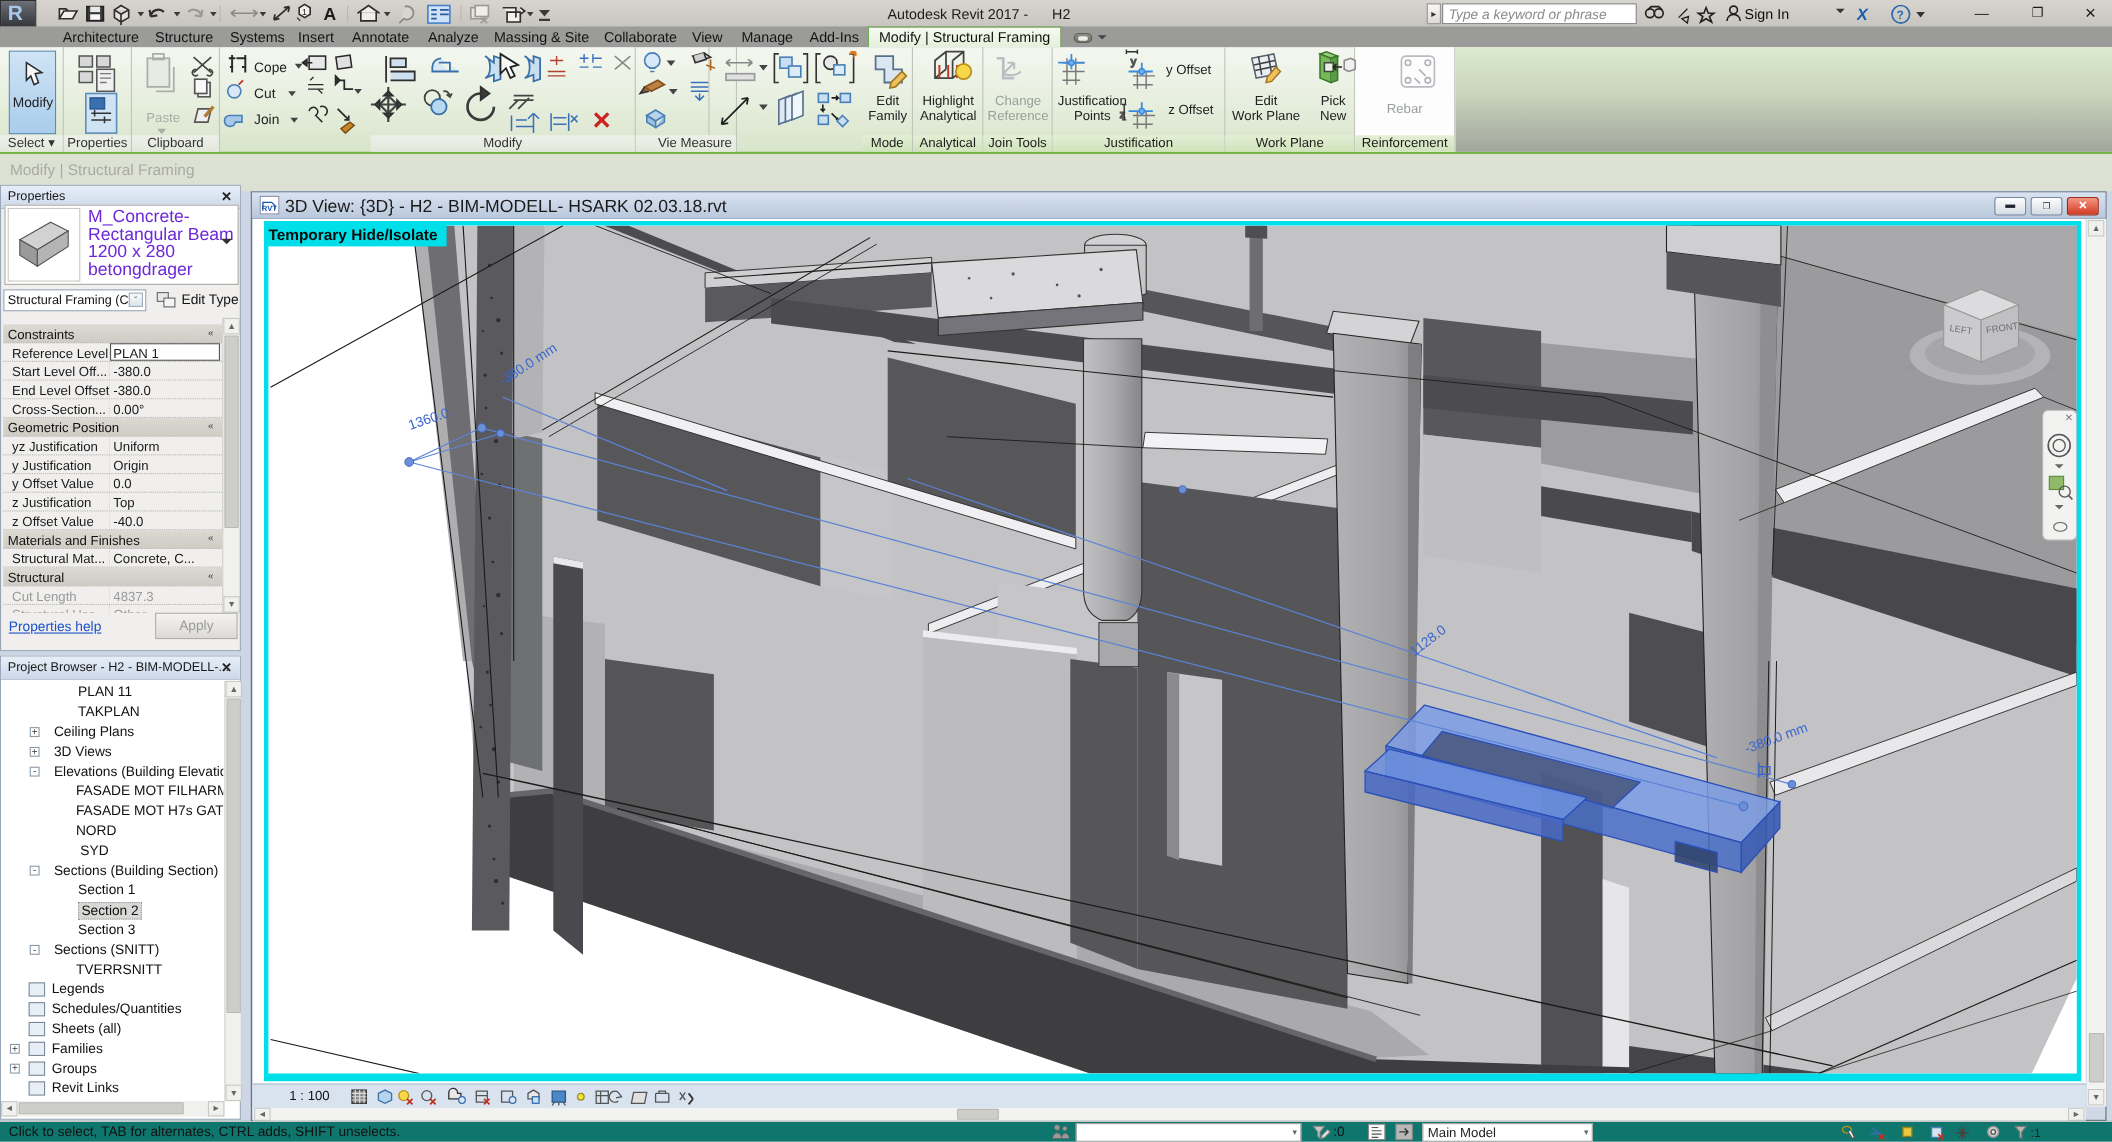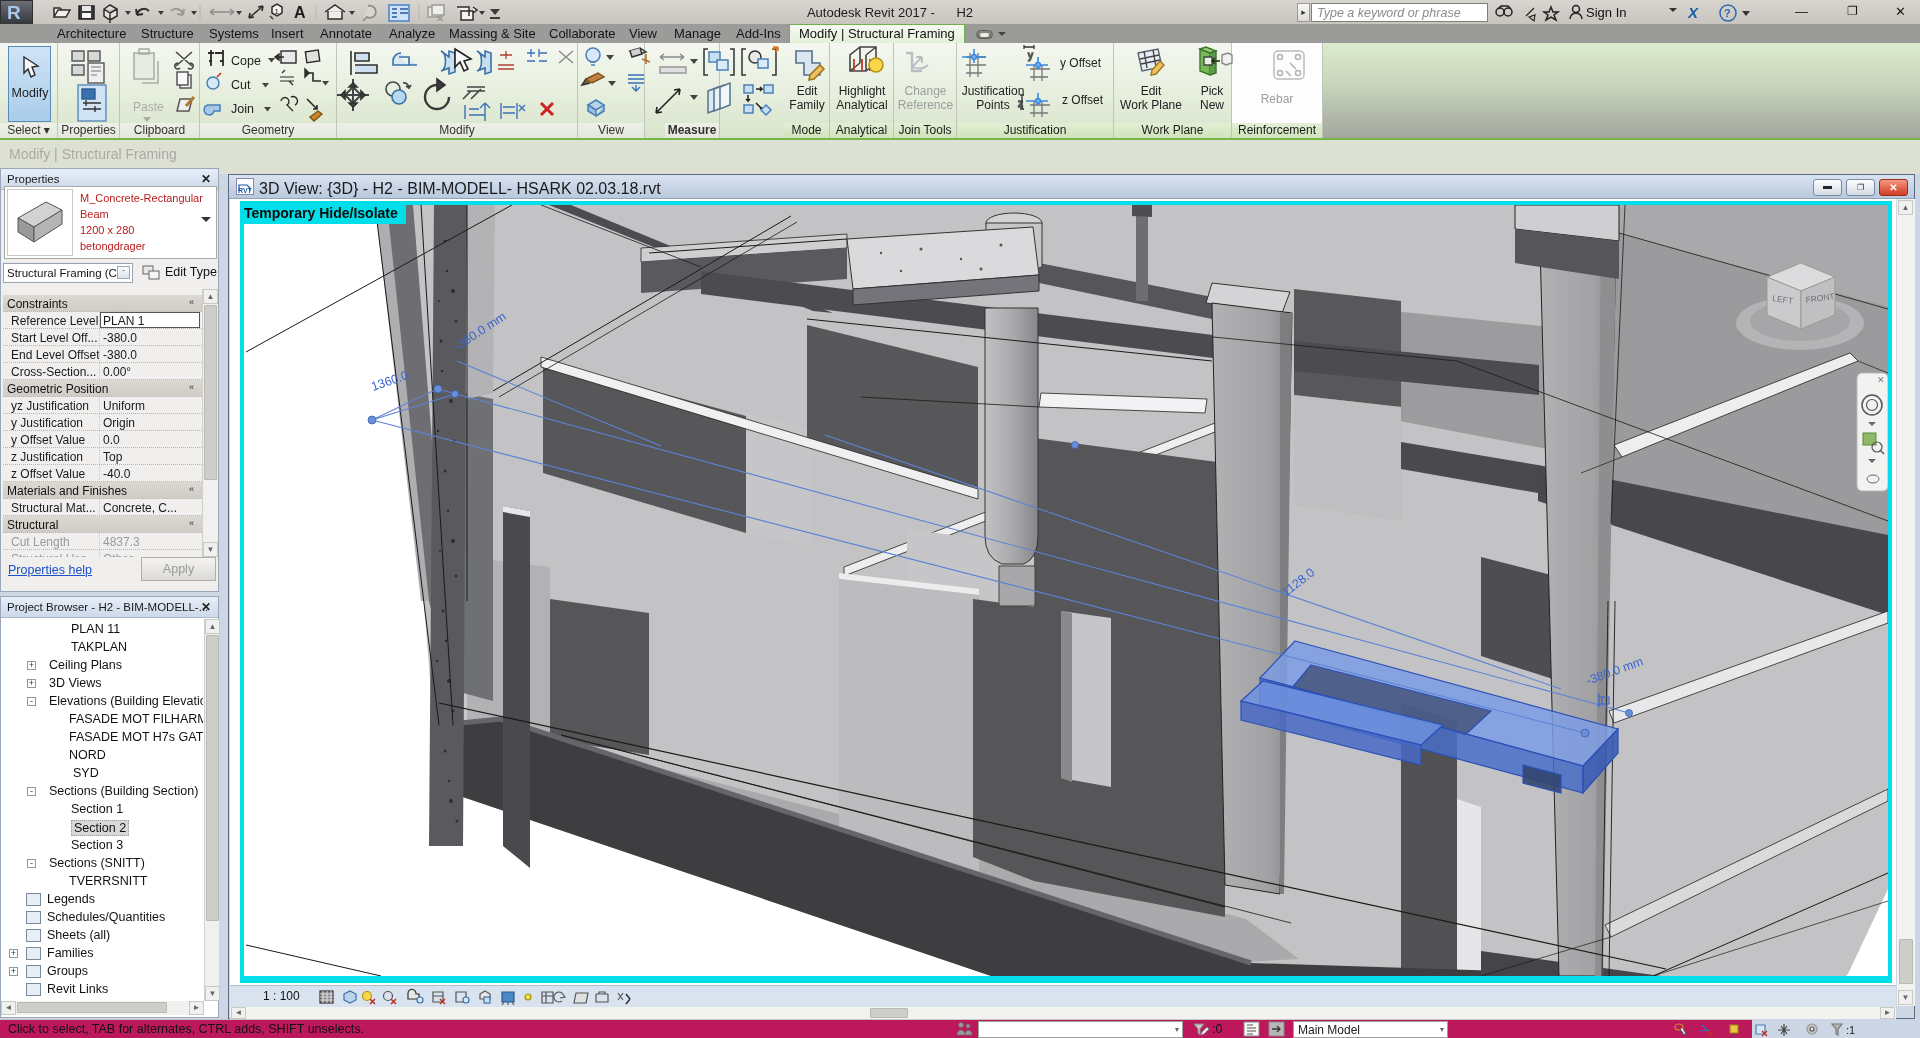--- a/index.html
+++ b/index.html
@@ -86,21 +86,21 @@
 #dbclose { background:linear-gradient(#f49683,#d23c24); color:#fff; border-color:#992e1c; font-size:10px; font-weight:bold; }
 #viewport { position:absolute; left:1px; top:24px; width:1666px; height:786px; background:#fff; }
 #cyanframe { position:absolute; left:10px; top:2px; width:1652px; height:782px; border:4px solid #00dfe9; border-bottom-width:7px; }
 #thi { position:absolute; left:-4px; top:-1px; background:#00dfe9; color:#0a0a0a; font-weight:bold; font-size:14px; padding:1px 8px 3px 4px; }
 #vscroll { position:absolute; left:1668px; top:24px; width:18px; height:807px; background:#f2f2f0; }
 #viewbar { position:absolute; left:1px; top:810px; width:1666px; height:22px; background:#d9e3ef; border-top:1px solid #b0bece;
   font-size:12px; color:#111; }
 #hscroll { position:absolute; left:1px; top:832px; width:1666px; height:12px; background:#f2f2f0; }
 
 
-#statusbar { left:0; top:1019px; width:1752px; height:19px; background:#be185d; border-top:1px solid #c9c7c4;
+#statusbar { left:0; top:1019px; width:1920px; height:19px; background:#0f766e; border-top:1px solid #c9c7c4;
   font-size:12.5px; color:#111; }
 .scombo { position:absolute; top:1px; height:17px; background:#fff; border:1px solid #a0a0a0; font-size:12px; color:#222; padding:1px 4px; }
 .scombo i { position:absolute; right:3px; top:3px; font-style:normal; font-size:8px; color:#666; }
 </style>
 </head>
 <body>
 <div id="titlebar" class="abs"></div>
 <div id="rlogo" class="abs">
     <span>R</span>
   </div>
@@ -187,30 +187,27 @@
   <div id="ribempty" class="abs"></div>
   <div class="rpanel" style="left:0;width:58px;">
       <div class="rlabel">Select ▾</div>
     </div>
   <div class="rpanel" style="left:58px;width:62px;">
       <div class="rlabel">Properties</div>
     </div>
   <div class="rpanel" style="left:120px;width:80px;">
       <div class="rlabel">Clipboard</div>
     </div>
-  <div class="rpanel" style="left:200px;width:137px;">
-      <div class="rlabel">Geometry</div>
-    </div>
   <div class="rpanel" style="left:337px;width:241px;">
       <div class="rlabel">Modify</div>
     </div>
   <div class="rpanel" style="left:578px;width:67px;">
       <div class="rlabel">View</div>
     </div>
-  <div class="rpanel" style="left:665px;width:55px;font-weight:bold;">
+  <div class="rpanel" style="left:615px;width:55px;">
       <div class="rlabel">Measure</div>
     </div>
   <div class="rpanel" style="left:784px;width:46px;">
       <div class="rlabel green">Mode</div>
     </div>
   <div class="rpanel" style="left:830px;width:64px;">
       <div class="rlabel green">Analytical</div>
     </div>
   <div class="rpanel" style="left:894px;width:63px;">
       <div class="rlabel green">Join Tools</div>
@@ -399,21 +396,21 @@
 <div id="props" class="abs">
   <div class="paneltitle">Properties<span class="x">✕</span></div>
   <div class="abs" style="left:3px;top:17px;width:213px;height:73px;background:#fff;border:1px solid #a8a8a4;">
     <div class="abs" style="left:2px;top:2px;width:66px;height:67px;background:#fff;border:1px solid #c8c8c4;">
       <svg width="64" height="65" viewBox="0 0 64 65">
         <path d="M10,28 L38,12 L54,20 L26,37 Z" fill="#d2d2d2" stroke="#555" stroke-width="1"></path>
         <path d="M10,28 L26,37 L26,52 L10,42 Z" fill="#9a9a9a" stroke="#555" stroke-width="1"></path>
         <path d="M26,37 L54,20 L54,34 L26,52 Z" fill="#b4b4b4" stroke="#555" stroke-width="1"></path>
       </svg>
     </div>
-    <div class="abs" style="left:75px;top:3px;width:136px;font-size:11px;color:#b91c1c;line-height:16px;">M_Concrete-Rectangular Beam<br>1200 x 280<br>betongdrager</div>
+    <div class="abs" style="left:75px;top:3px;width:136px;font-size:16px;color:#6d28d9;line-height:16px;">M_Concrete-Rectangular Beam<br>1200 x 280<br>betongdrager</div>
     <div class="abs" style="right:5px;top:30px;width:0;height:0;border:5px solid transparent;border-top-color:#333;"></div>
   </div>
   <div class="abs" style="left:2px;top:94px;width:130px;height:20px;background:#fff;border:1px solid #98a4b4;font-size:11.5px;color:#111;padding:3px 3px;">Structural Framing (C
     <span class="abs" style="right:2px;top:2px;width:13px;height:13px;background:linear-gradient(#fafafa,#dde4ec);border:1px solid #9aa8ba;font-size:8px;color:#445;text-align:center;line-height:12px;">ˇ</span>
   </div>
   <svg class="abs" style="left:140px;top:94px;" width="22" height="20" viewBox="0 0 22 20">
     <rect x="2" y="3" width="10" height="8" fill="#e8e8e8" stroke="#666"></rect>
     <rect x="8" y="8" width="10" height="8" fill="#f4f4f4" stroke="#666"></rect>
   </svg>
   <div class="abs" style="left:164px;top:96px;font-size:12.5px;color:#111;">Edit Type</div>

